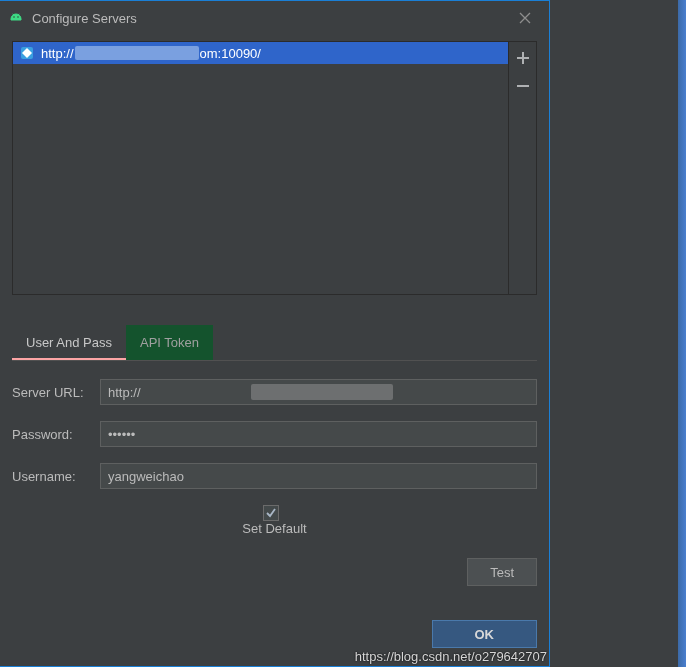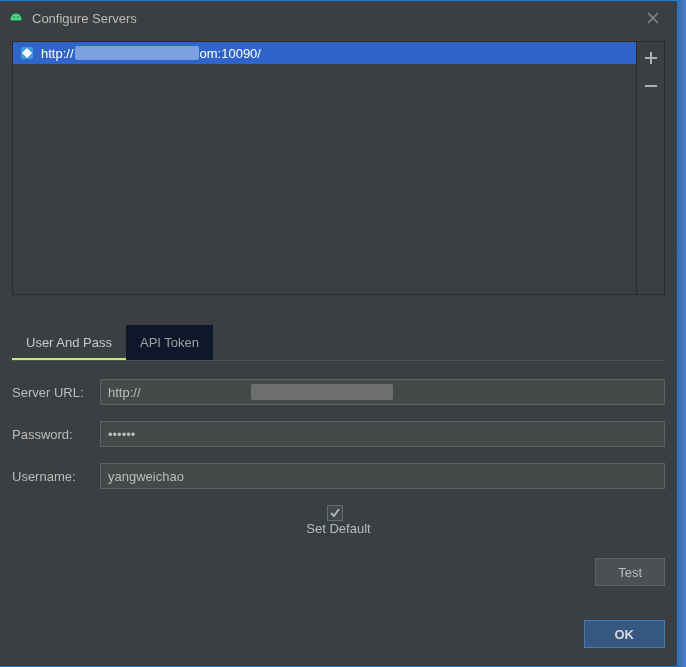--- a/index.html
+++ b/index.html
@@ -6,21 +6,21 @@
   body {
     width: 686px;
     height: 667px;
     background: #3c3f41;
     font-family: "Segoe UI", Arial, sans-serif;
     font-size: 13px;
     color: #bbbbbb;
     overflow: hidden;
   }
   .dialog {
-    width: 678px;
+    width: 550px;
     height: 667px;
     border: 1px solid #1a7fd6;
     border-left: none;
     background: #3c3f41;
     position: relative;
   }
   .titlebar {
     height: 34px;
     display: flex;
     align-items: center;
@@ -93,25 +93,25 @@
     border-bottom: 1px solid #515151;
   }
   .tab {
     padding: 10px 14px 8px 14px;
     color: #a0a0a0;
     cursor: pointer;
     border-bottom: 2px solid transparent;
   }
   .tab.active {
     color: #c8c8c8;
-    border-bottom: 2px solid #bef264;
+    border-bottom: 2px solid #fca5a5;
     background: #3c3f41;
   }
   .tab.inactive {
-    background: #0f172a;
+    background: #14532d;
   }
   .form {
     margin-top: 18px;
   }
   .form-row {
     display: flex;
     align-items: center;
     margin-bottom: 16px;
   }
   .form-label {
@@ -175,21 +175,21 @@
     bottom: 18px;
     display: flex;
     justify-content: flex-end;
     gap: 10px;
   }
   .btn.primary {
     background: #365880;
     border: 1px solid #4a79ab;
     color: #d8d8d8;
     font-weight: 600;
-    padding: 0 30px;
+    padding: 0 42px;
   }
   .watermark {
     position: absolute;
     right: 2px;
     bottom: 2px;
     color: #d6d6d6;
     font-size: 13px;
     text-shadow: 0 0 2px #000;
     pointer-events: none;
   }
@@ -286,15 +286,16 @@
         <button class="btn">Test</button>
       </div>
     </div>
 
   </div>
 
   <div class="footer">
     <button class="btn primary">OK</button>
   </div>
 
+  <div class="watermark">https://blog.csdn.net/o279642707</div>
 </div>
 
 <div class="right-edge"></div>
 
 </body></html>

